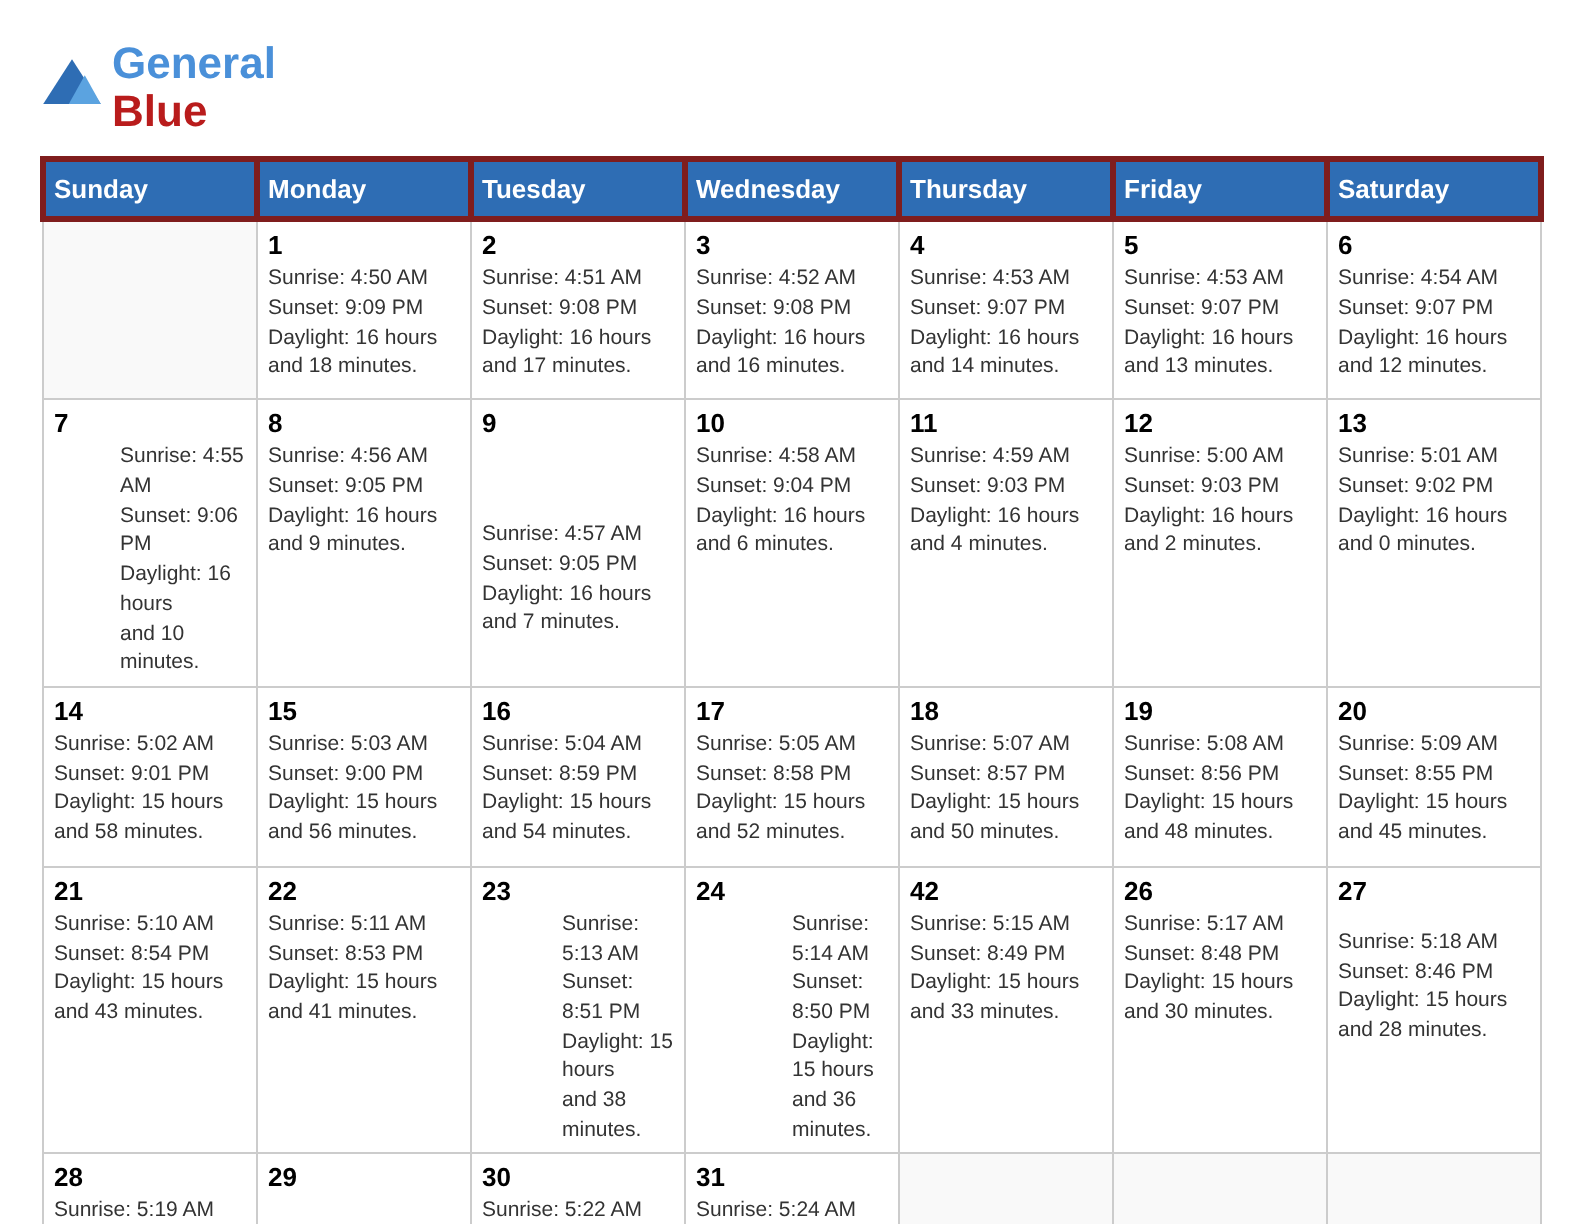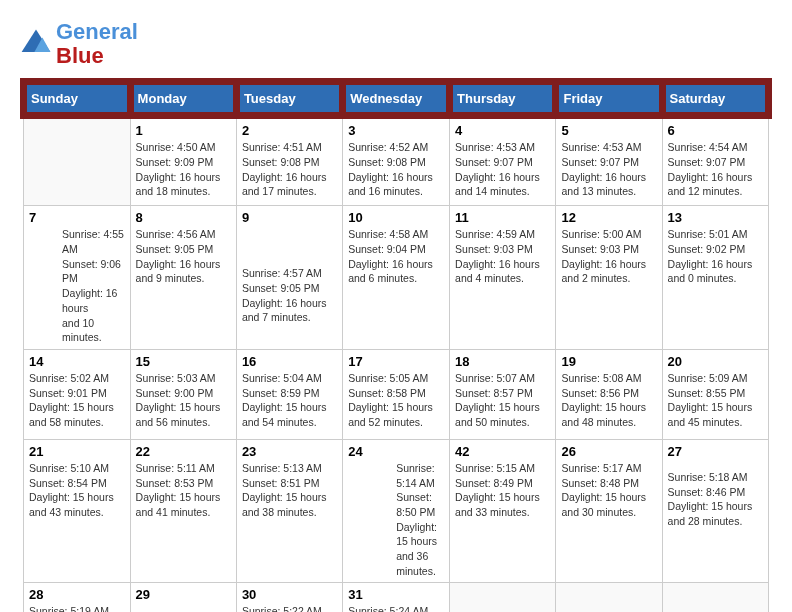--- a/index.html
+++ b/index.html
@@ -51,21 +51,21 @@
       border-collapse: collapse;
       font-size: 11px;
     }
     thead tr th {
       background-color: #2e6db4;
       color: #fff;
       padding: 6px 4px;
       text-align: left;
       font-size: 13px;
       font-weight: bold;
-      border: 7px solid #7f1d1d;
+      border: 3px solid #7f1d1d;
     }
     tbody tr td {
       border: 1px solid #ccc;
       vertical-align: top;
       padding: 4px 5px;
       height: 90px;
       width: 107px;
     }
     tbody tr td.empty {
       background: #f9f9f9;
@@ -272,21 +272,21 @@
         </td>
         <td>
           <span class="day-number">22</span>
           <div class="day-info" style="white-space: pre-line;">Sunrise: 5:11 AM
 Sunset: 8:53 PM
 Daylight: 15 hours
 and 41 minutes.</div>
         </td>
         <td>
           <span class="day-number">23</span>
-          <div class="day-info" style="white-space: pre-line;">Sunrise: 5:13 AM
+          <div class="day-info" style="white-space: pre-line; margin-left: 40px;">Sunrise: 5:13 AM
 Sunset: 8:51 PM
 Daylight: 15 hours
 and 38 minutes.</div>
         </td>
         <td>
           <span class="day-number">24</span>
           <div class="day-info" style="white-space: pre-line; margin-left: 48px;">Sunrise: 5:14 AM
 Sunset: 8:50 PM
 Daylight: 15 hours
 and 36 minutes.</div>

